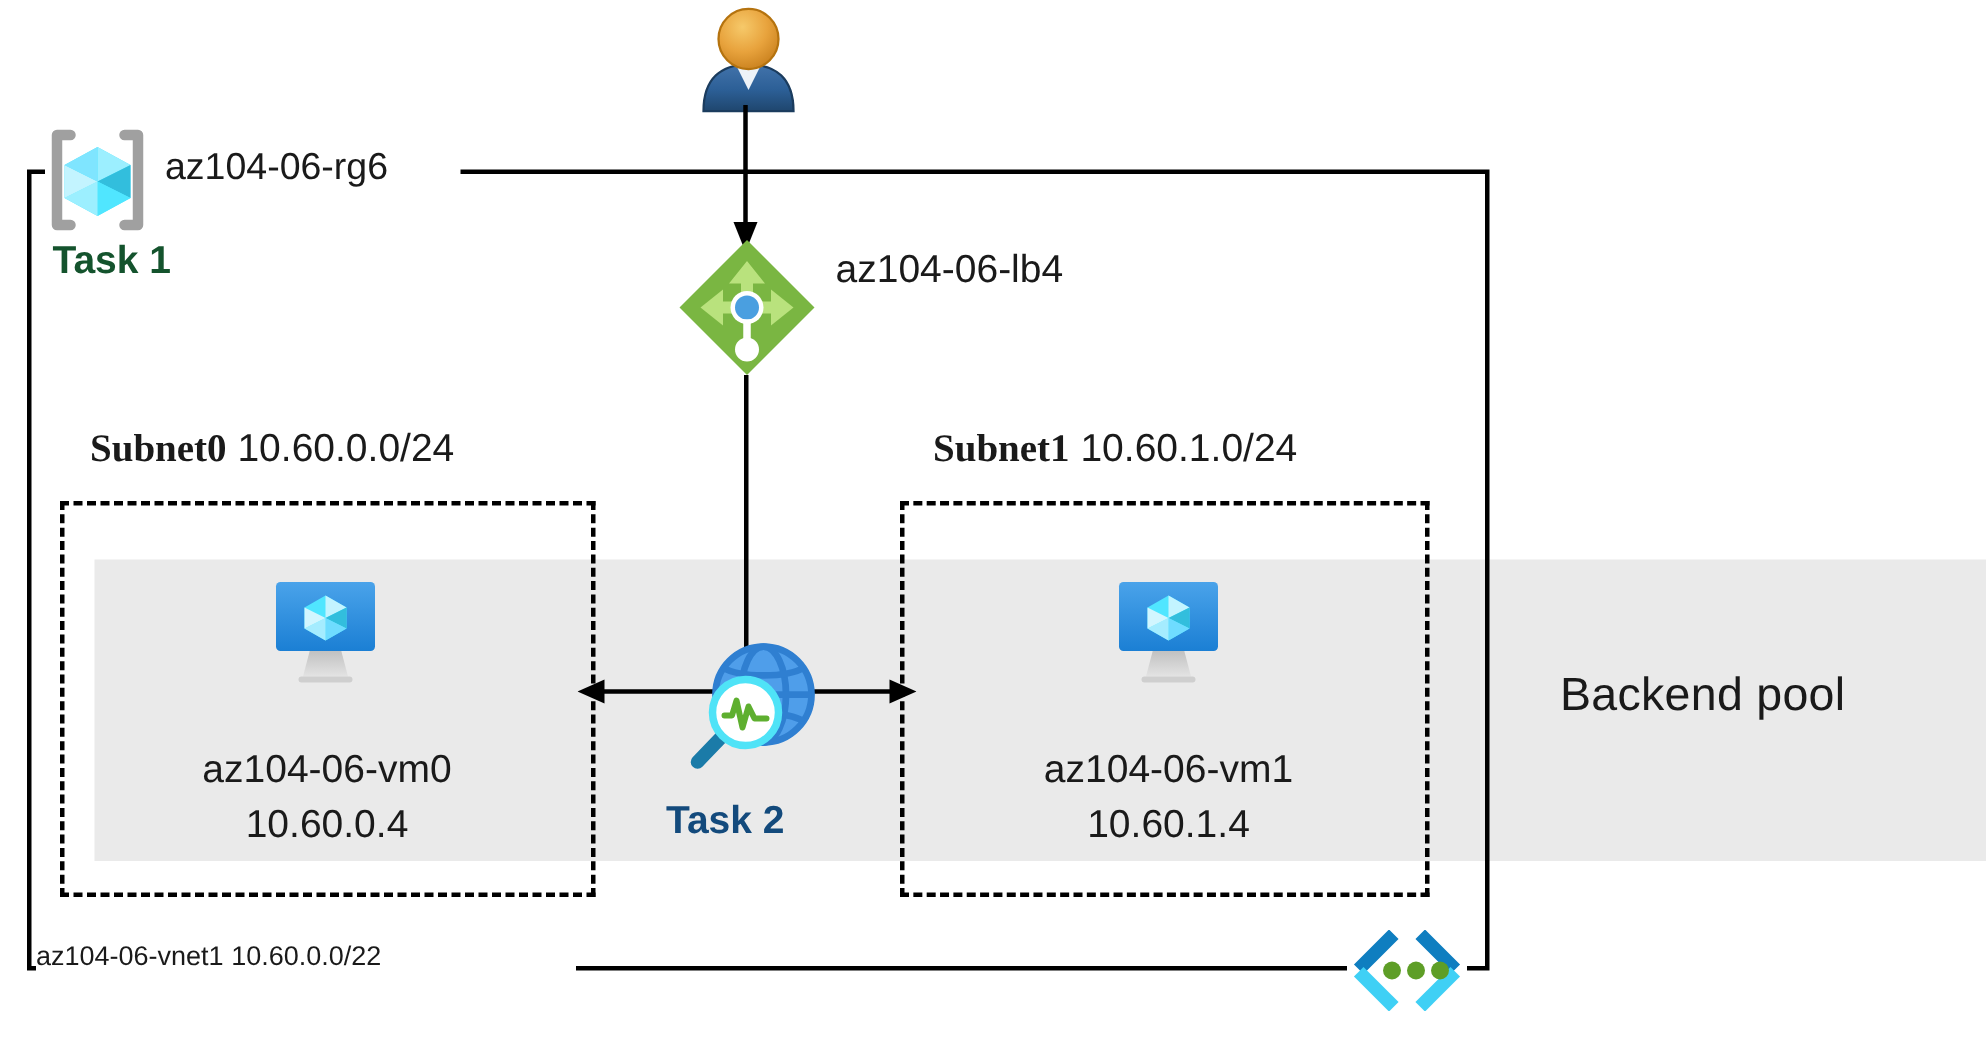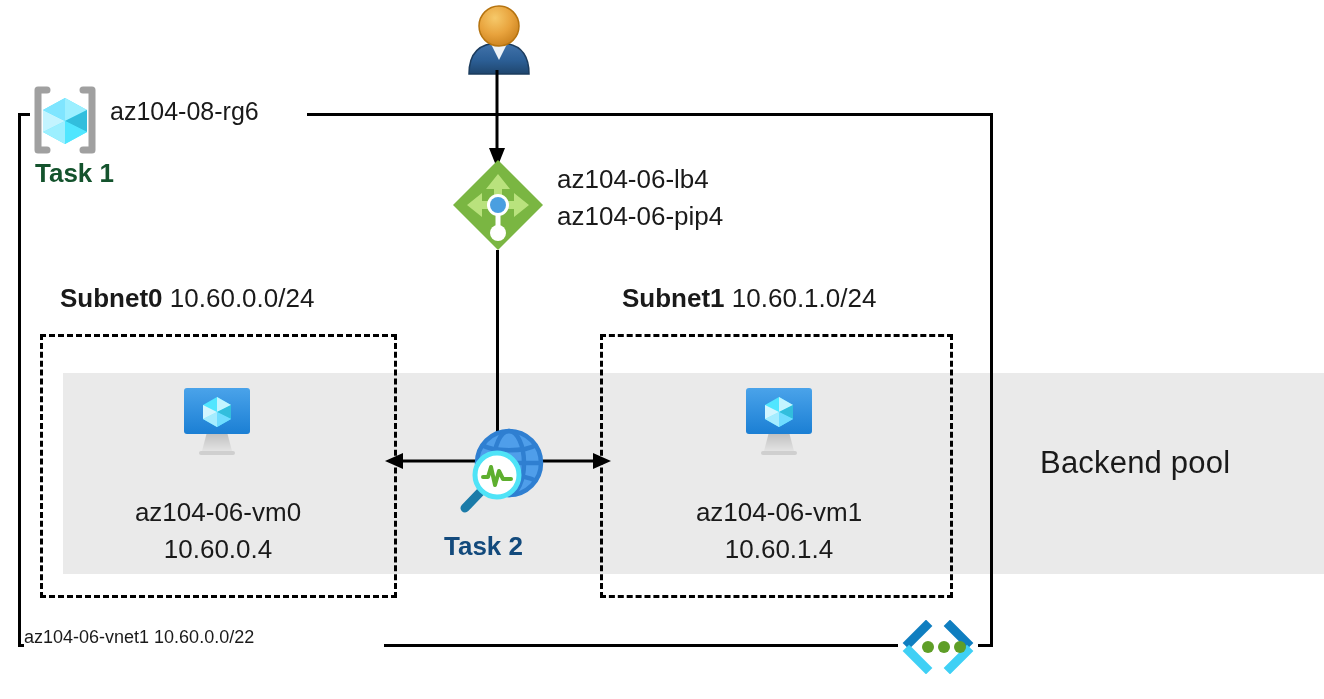--- a/index.html
+++ b/index.html
@@ -106,21 +106,21 @@
 
   
   .lb-down-line {
     left: 496px; top: 250px;
     width: 3px; height: 196px;
     background: #000000;
   }
 
   
   .subnet-label { font-size: 26px; color: #1a1a1a; white-space: nowrap; }
-  .subnet-label b { font-weight: bold; }
+  .subnet-label b { font-weight: bold; font-family: Liberation Serif, serif; }
   .subnet0-label { left: 60px; top: 283px; }
   .subnet1-label { left: 622px; top: 283px; }
 
   
   .subnet-box {
     border: 3px dashed #000000;
     box-sizing: border-box;
     background: transparent;
   }
   .subnet0-box { left: 40px; top: 334px; width: 357px; height: 264px; }
@@ -182,21 +182,21 @@
         <polygon points="38,14 60,26 60,48 38,60 16,48 16,26" fill="#50e6ff"></polygon>
         <polygon points="38,14 60,26 38,37" fill="#9cefff"></polygon>
         <polygon points="38,37 60,26 60,48" fill="#32bedd"></polygon>
         <polygon points="38,37 60,48 38,60" fill="#50e6ff"></polygon>
         <polygon points="38,37 38,60 16,48" fill="#9cefff"></polygon>
         <polygon points="38,37 16,48 16,26" fill="#c3f4ff"></polygon>
         <polygon points="38,37 16,26 38,14" fill="#7fe5ff"></polygon>
       </g>
     </svg>
   </div>
-  <div class="abs rg-name">az104-08-rg6</div>
+  <div class="abs rg-name">az104-06-rg6</div>
   <div class="abs task1-label">Task 1</div>
 
   <div class="abs user-icon">
     <svg viewBox="0 0 76 74" width="76" height="74">
       <defs>
         <radialGradient id="headG" cx="40%" cy="30%" r="75%">
           <stop offset="0%" stop-color="#f6c96a"></stop>
           <stop offset="55%" stop-color="#e8a33d"></stop>
           <stop offset="100%" stop-color="#c9801d"></stop>
         </radialGradient>
@@ -227,21 +227,20 @@
         <polygon points="17,48 32,36 32,44 44,44 44,52 32,52 32,60"></polygon>
         <polygon points="79,48 64,36 64,44 52,44 52,52 64,52 64,60"></polygon>
       </g>
       <circle cx="48" cy="48" r="11" fill="#ffffff"></circle>
       <circle cx="48" cy="48" r="8" fill="#4a9fe0"></circle>
       <line x1="48" y1="56" x2="48" y2="70" stroke="#ffffff" stroke-width="5"></line>
       <circle cx="48" cy="76" r="8" fill="#ffffff"></circle>
     </svg>
   </div>
   <div class="abs lb-name-1">az104-06-lb4</div>
-  <div class="abs lb-name-2">az104-06-pip4</div>
 
   <div class="abs lb-down-line"></div>
 
   <div class="abs subnet-label subnet0-label">
     <b>Subnet0</b>
     <span>10.60.0.0/24</span>
   </div>
   <div class="abs subnet-label subnet1-label">
     <b>Subnet1</b>
     <span>10.60.1.0/24</span>

